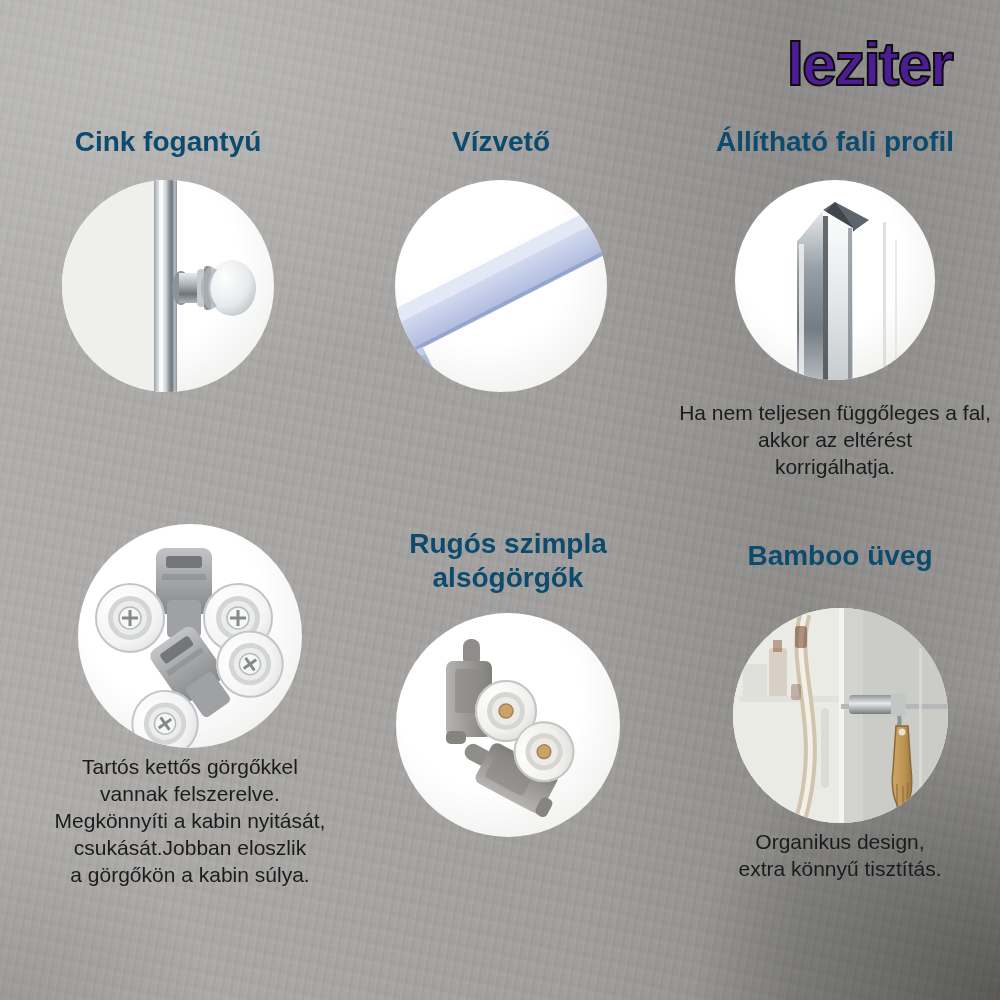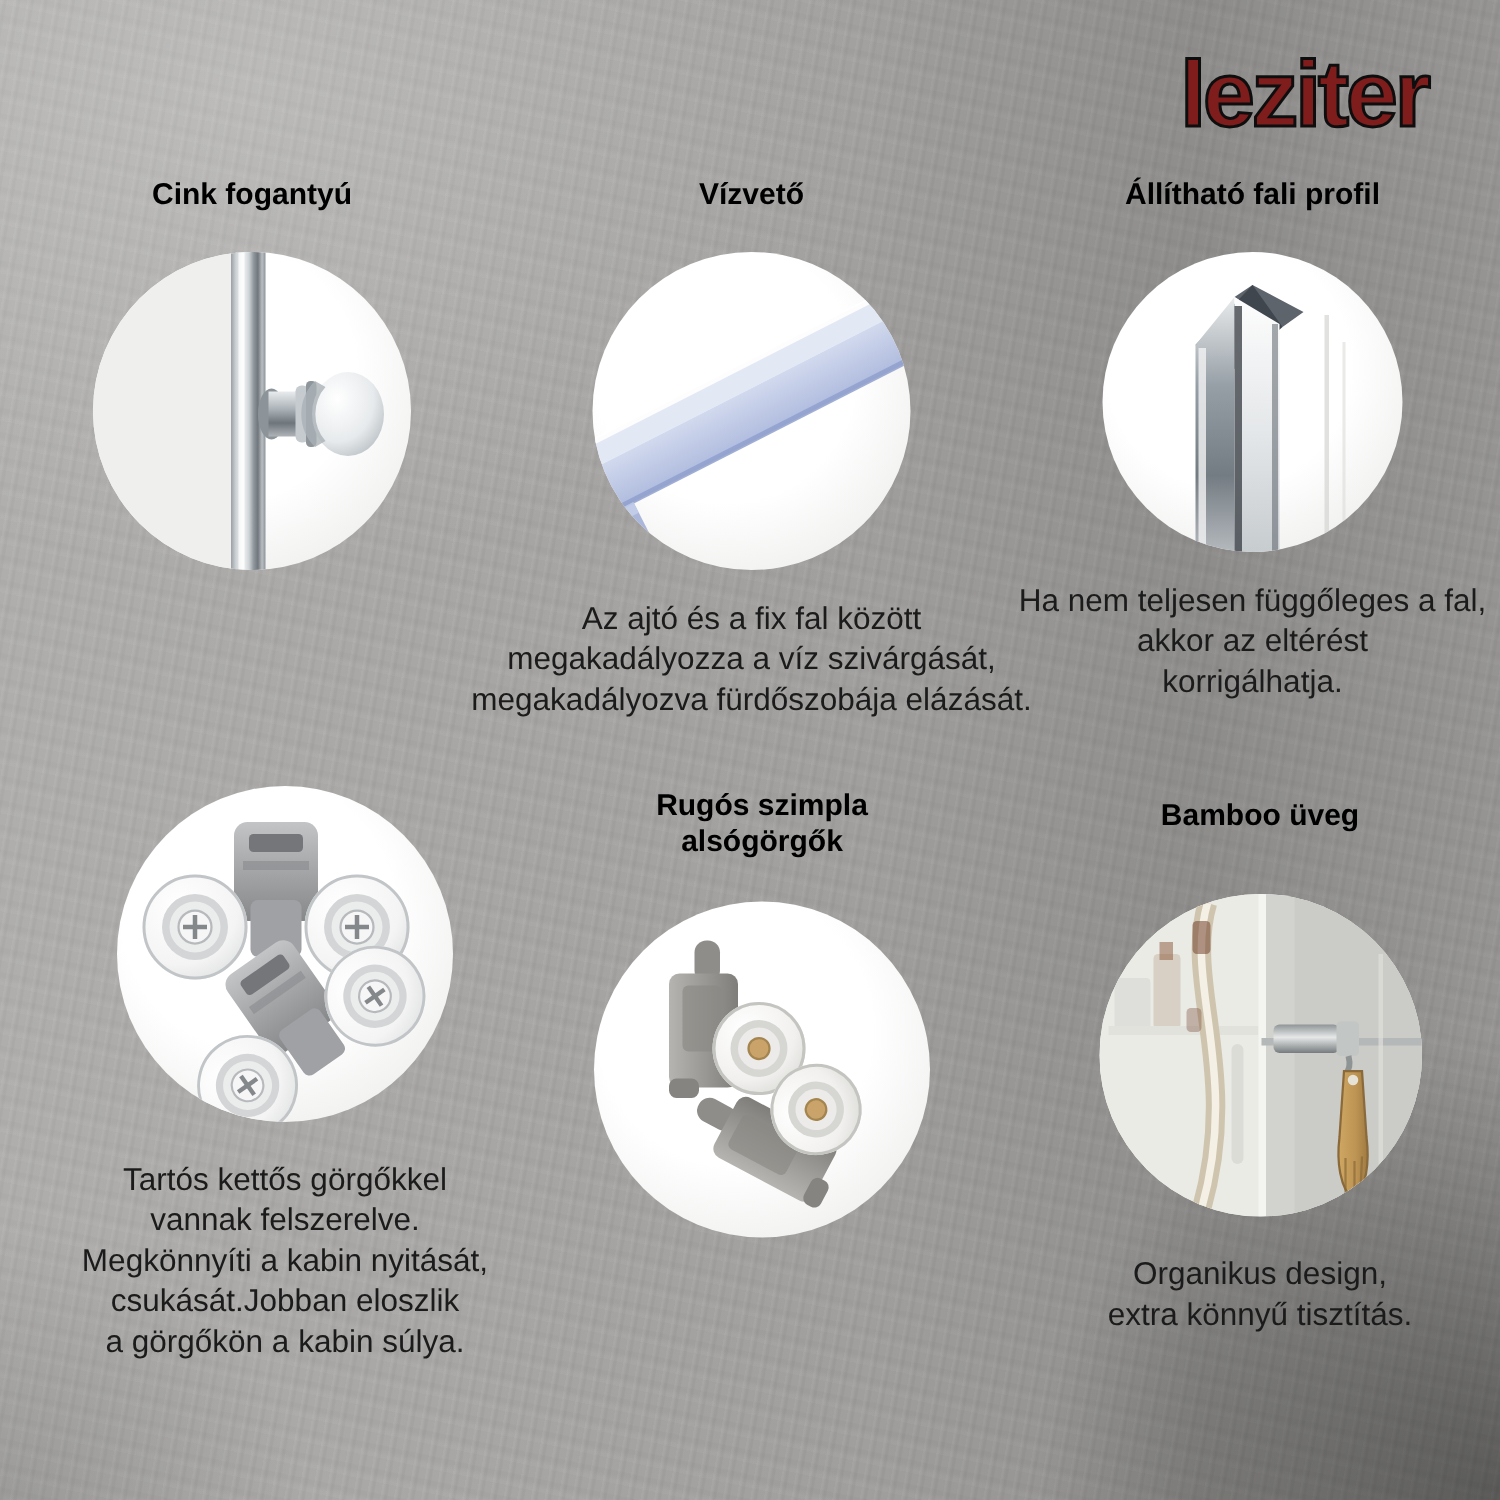--- a/index.html
+++ b/index.html
@@ -11,43 +11,43 @@
     background-image:
       radial-gradient(circle 430px at 100% 100%, rgba(0,0,0,0.40), rgba(0,0,0,0) 72%),
       radial-gradient(circle 300px at 0% 102%, rgba(0,0,0,0.12), rgba(0,0,0,0) 70%),
       radial-gradient(ellipse 750px 520px at 16% 6%, rgba(255,255,255,0.20), rgba(255,255,255,0) 62%),
       linear-gradient(90deg, rgba(255,255,255,0.10) 0%, rgba(255,255,255,0.02) 30%, rgba(0,0,0,0.04) 58%, rgba(0,0,0,0.15) 80%, rgba(0,0,0,0.10) 100%),
       repeating-linear-gradient(100deg, rgba(255,255,255,0.045) 0 1px, rgba(0,0,0,0.03) 3px 4px, rgba(0,0,0,0) 5px 9px),
       repeating-linear-gradient(12deg, rgba(255,255,255,0.03) 0 2px, rgba(0,0,0,0.02) 6px 8px, rgba(0,0,0,0) 9px 16px);
   }
   .logo{
     position:absolute; top:28px; right:48px;
-    font-size:62px; font-weight:bold; letter-spacing:-2px; color:#7f1d1d;
+    font-size:62px; font-weight:bold; letter-spacing:-2px; color:#4c1d95;
     -webkit-text-stroke:2px #0e0e0e;
   }
   .card{position:absolute;text-align:center;}
   .card h2{
-    margin:0;font-size:20px;line-height:1.2;font-weight:bold;color:#000000;
+    margin:12px;font-size:28px;line-height:1.2;font-weight:bold;color:#0c4a6e;
     white-space:pre-line;
     display:flex;align-items:center;justify-content:center;
     min-height:36px;
   }
   .row2 h2{min-height:72px;}
   .photo-circle{
     border-radius:50%;overflow:hidden;margin:0 auto;position:relative;
     background:radial-gradient(circle at 42% 38%, #ffffff 48%, #f1f1f0 78%, #e6e5e3 100%);
   }
   .row1 .photo-circle{margin-top:20px;}
   .row2 .photo-circle{margin-top:16px;}
   .photo-circle svg{display:block;}
   .desc{
     margin:20px 0 0 0;font-size:21px;line-height:1.28;color:#1b1b1b;
     white-space:pre-line;
   }
-  .row2 .desc{margin-top:26px;}
+  .row2 .desc{margin-top:6px;}
   .card1{left:0;   top:112px;width:336px;}
   .card2{left:308px;top:112px;width:386px;}
   .card3{left:660px;top:112px;width:350px;}
   .card4{left:5px;  top:508px;width:370px;}
   .card5{left:315px;top:513px;width:386px;}
   .card6{left:670px;top:508px;width:340px;}
   .size212{width:212px;height:212px;}
   .size200{width:200px;height:200px;}
   .size224{width:224px;height:224px;}
   .size215{width:215px;height:215px;}
@@ -118,23 +118,20 @@
         <rect x="-128" y="10" width="256" height="4" fill="#8fa0cc" opacity="0.85"></rect>
         <polygon points="128,-36 140,-28 140,6 128,13" fill="#bfcae6" opacity="0.9"></polygon>
         <g opacity="0.92">
           <rect x="-128" y="13" width="9" height="32" fill="#b3c0e2"></rect>
           <rect x="-104" y="13" width="9" height="32" fill="#a3b1d8"></rect>
           <rect x="-128" y="13" width="33" height="8" fill="#bcc8e6"></rect>
         </g>
       </g>
     </svg>
   </div>
-  <p class="desc">Az ajtó és a fix fal között
-megakadályozza a víz szivárgását,
-megakadályozva fürdőszobája elázását.</p>
 </section>
 
 <section class="card card3 row1">
   <h2>Állítható fali profil</h2>
   <div class="photo-circle size200" aria-label="adjustable-wall-profile-photo">
     <svg width="200" height="200" viewBox="0 0 200 200">
       <defs>
         <linearGradient id="c3left" x1="0" y1="0" x2="0" y2="1">
           <stop offset="0" stop-color="#e9ebec"></stop>
             <stop offset="0.35" stop-color="#969fa6"></stop>

